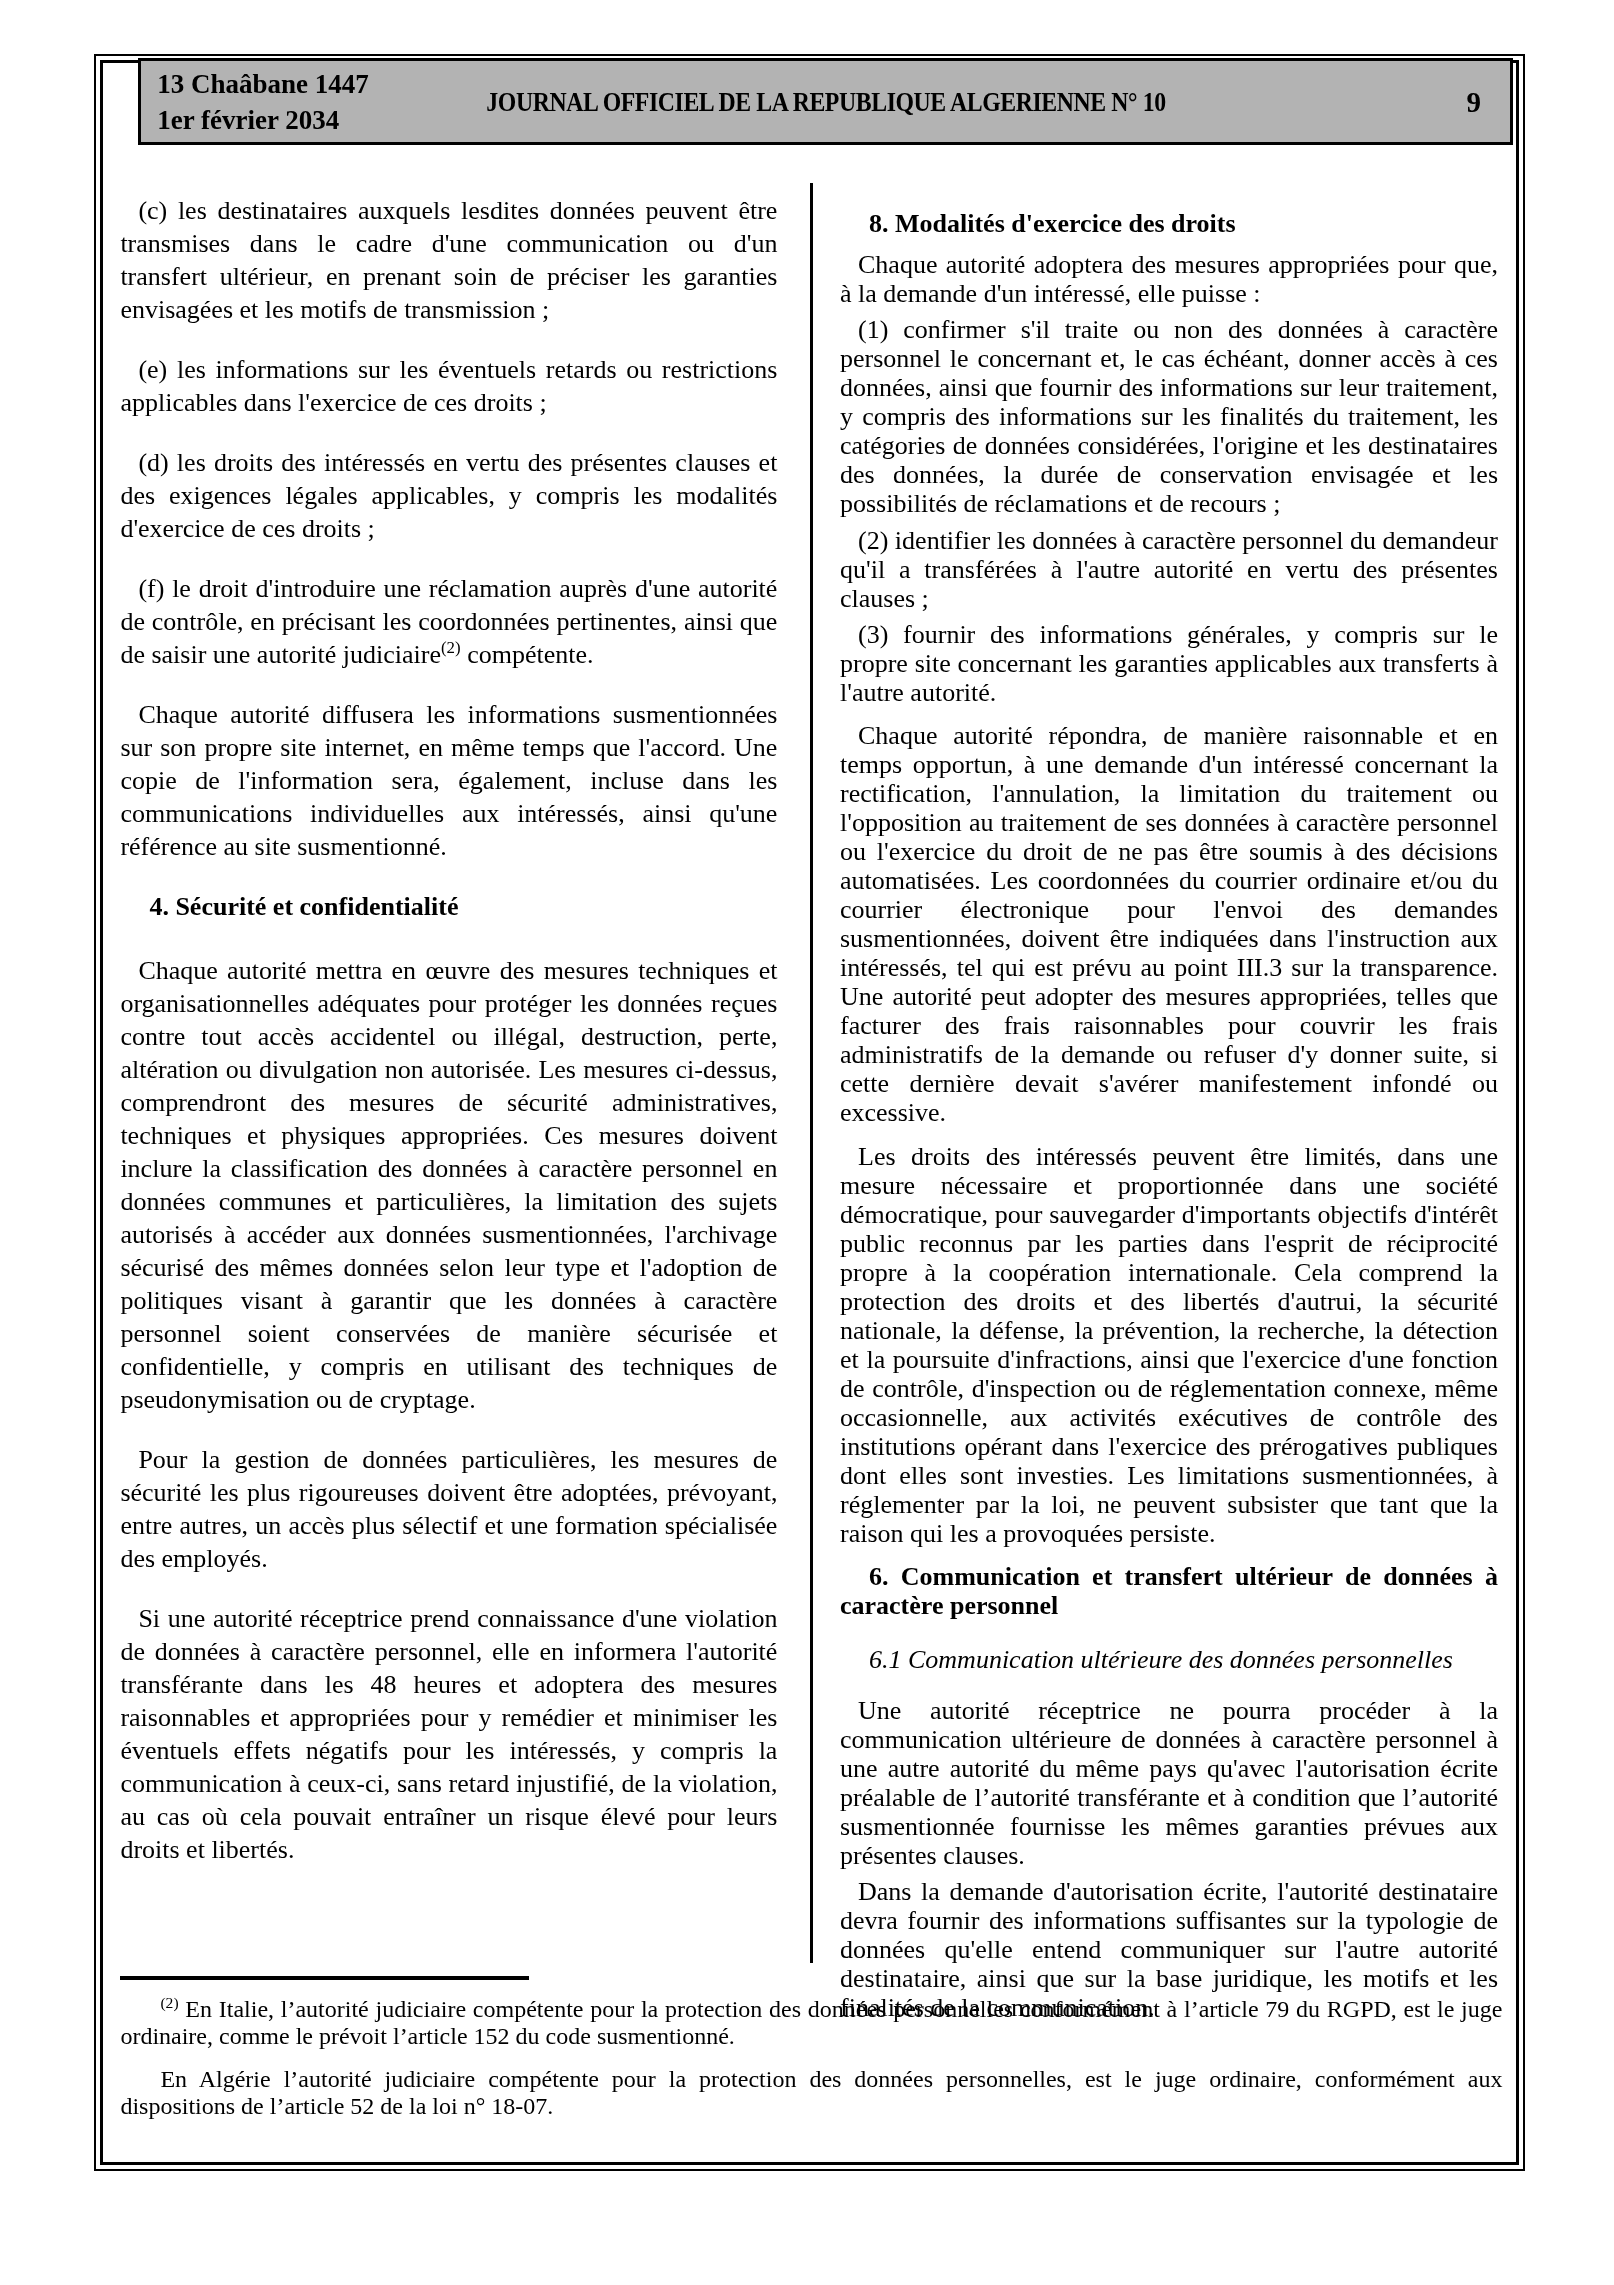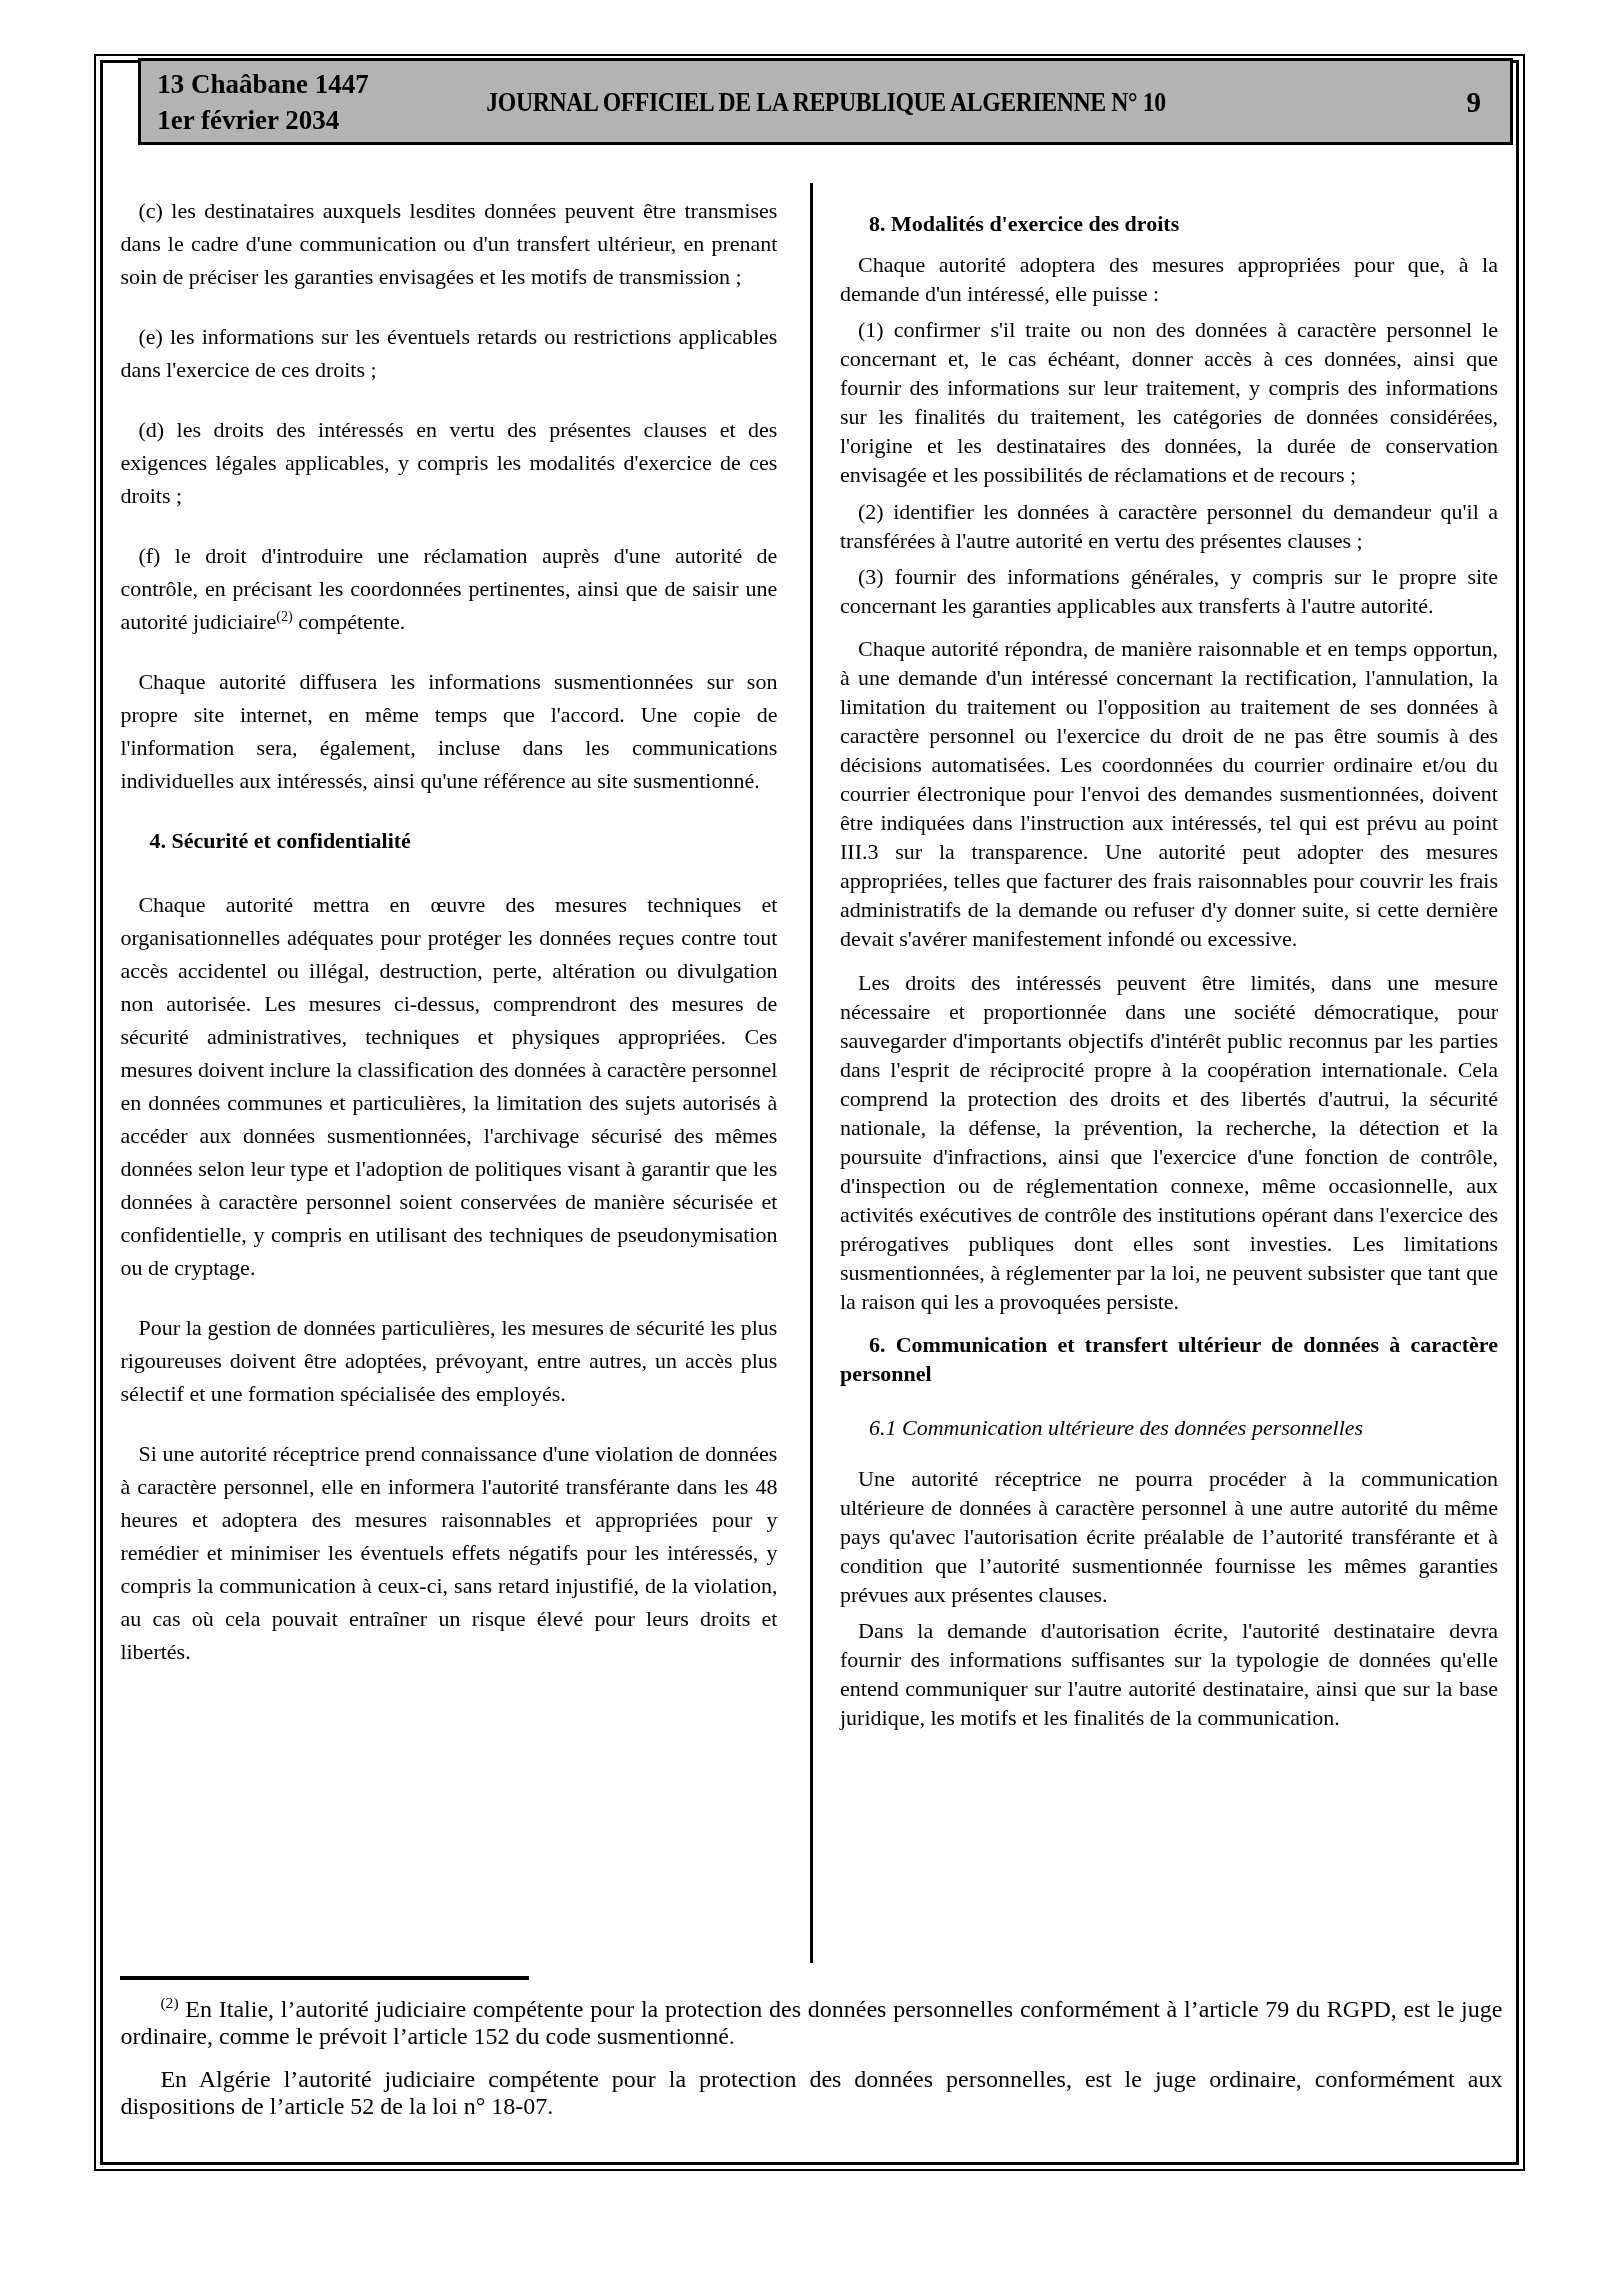--- a/index.html
+++ b/index.html
@@ -26,21 +26,21 @@
     font-weight:bold; font-size:28px; letter-spacing:-0.5px; white-space:nowrap; }
   .page-num { position:absolute; right:29px; top:50%; transform:translateY(-50%);
     font-weight:bold; font-size:29px; }
 
   .col { position:absolute; top:138px; }
   .col-left  { left:24.4px;  width:657px; }
   .col-right { left:744px; width:658px; }
   .col-divider { position:absolute; left:714px; top:127px; width:2.7px; height:1780px; background:#000; }
 
   .tx { margin:0 0 27px; text-align:justify; text-indent:18px;
-        font-size:22px; line-height:33px; }
+        font-size:26px; line-height:33px; }
   .col-right .tx { margin-bottom:7.2px; line-height:29px; }
   .h  { font-weight:bold; text-indent:29px; }
   .col-left  .h { margin:25px 0 31px; }
   .col-right .h { margin:14.5px 0 12.7px; }
   .hi { font-style:italic; text-indent:29px; }
   .col-right .hi { margin:25px 0 22px; }
   .col-left  .gap { }
   .col-right .gap { margin-top:14.5px; }
   sup { font-size:0.65em; line-height:0; }
 

